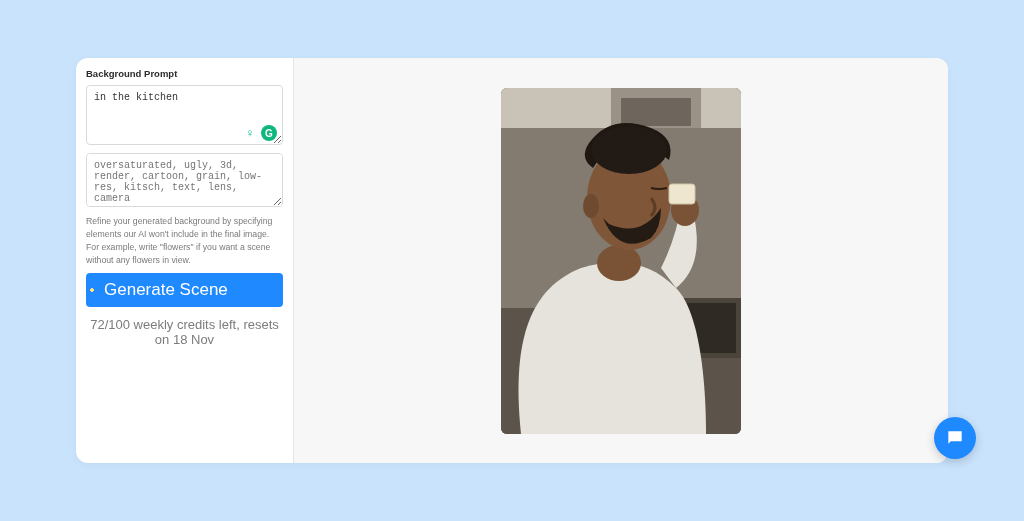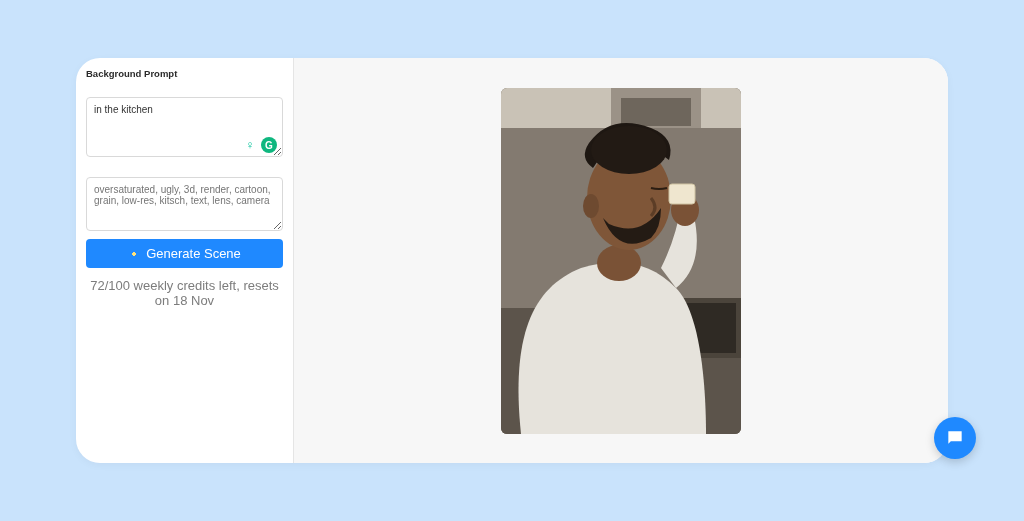--- a/index.html
+++ b/index.html
@@ -10,21 +10,21 @@
     height: 521px;
     overflow: hidden;
     display: flex;
     align-items: center;
     justify-content: center;
   }
   .app-card {
     width: 872px;
     height: 405px;
     background: #fff;
-    border-radius: 24px;
+    border-radius: 12px;
     display: flex;
     overflow: hidden;
     box-shadow: 0 2px 8px rgba(0,0,0,0.04);
   }
   .sidebar {
     width: 218px;
     border-right: 1px solid #e5e5e5;
     padding: 10px 10px 10px 10px;
     display: flex;
     flex-direction: column;
@@ -42,24 +42,23 @@
     align-items: center;
     justify-content: space-between;
   }
   .field-wrap { position: relative; }
   textarea {
     width: 100%;
     border: 1px solid #d9d9d9;
     border-radius: 4px;
     padding: 6px 7px;
     font-size: 10px;
-    font-family: Liberation Sans, sans-serif;
+    font-family: Liberation Mono, monospace;
     resize: vertical;
     color: #333;
-    margin-top: 12px;
   }
   #bg-ta { height: 60px; }
   #neg-ta { height: 54px; color: #8a8a8a; }
   .corner-icons {
     position: absolute;
     right: 6px;
     bottom: 6px;
     display: flex;
     gap: 4px;
     align-items: center;
@@ -87,25 +86,25 @@
     font-size: 8.7px;
     line-height: 1.5;
     color: #7a7a7a;
   }
   .generate-btn {
     width: 100%;
     background: #1f89ff;
     color: #fff;
     border: none;
     border-radius: 4px;
-    font-size: 13px;
+    font-size: 17px;
     font-weight: 500;
     padding: 7px 0;
     cursor: pointer;
-    display:flex;align-items:center;justify-content:center;gap:6px;
+    display:flex;align-items:center;justify-content:flex-start;gap:6px;
   }
   .sparkle {
     width:12px;height:12px;border-radius:50%;
     background:radial-gradient(circle,#ffe27a 20%,#1f89ff 21%);
     display:inline-block;
   }
   .credits {
     text-align: center;
     font-size: 13px;
     color: #7c7c7c;
@@ -152,20 +151,21 @@
       <div class="corner-icons">
         <span class="ic-bulb">♀</span>
         <span class="ic-g">G</span>
       </div>
     </div>
 
     <div class="field-wrap">
       <textarea id="neg-ta" placeholder="oversaturated, ugly, 3d, render, cartoon, grain, low-res, kitsch, text, lens, camera" style=""></textarea>
     </div>
 
+    <div class="help">Refine your generated background by specifying elements our AI won't include in the final image. For example, write "flowers" if you want a scene without any flowers in view.</div>
 
     <button class="generate-btn">
       <span class="sparkle"></span>
       <span>Generate Scene</span>
     </button>
 
     <div class="credits">72/100 weekly credits left, resets on 18 Nov</div>
 
   </div>
 

